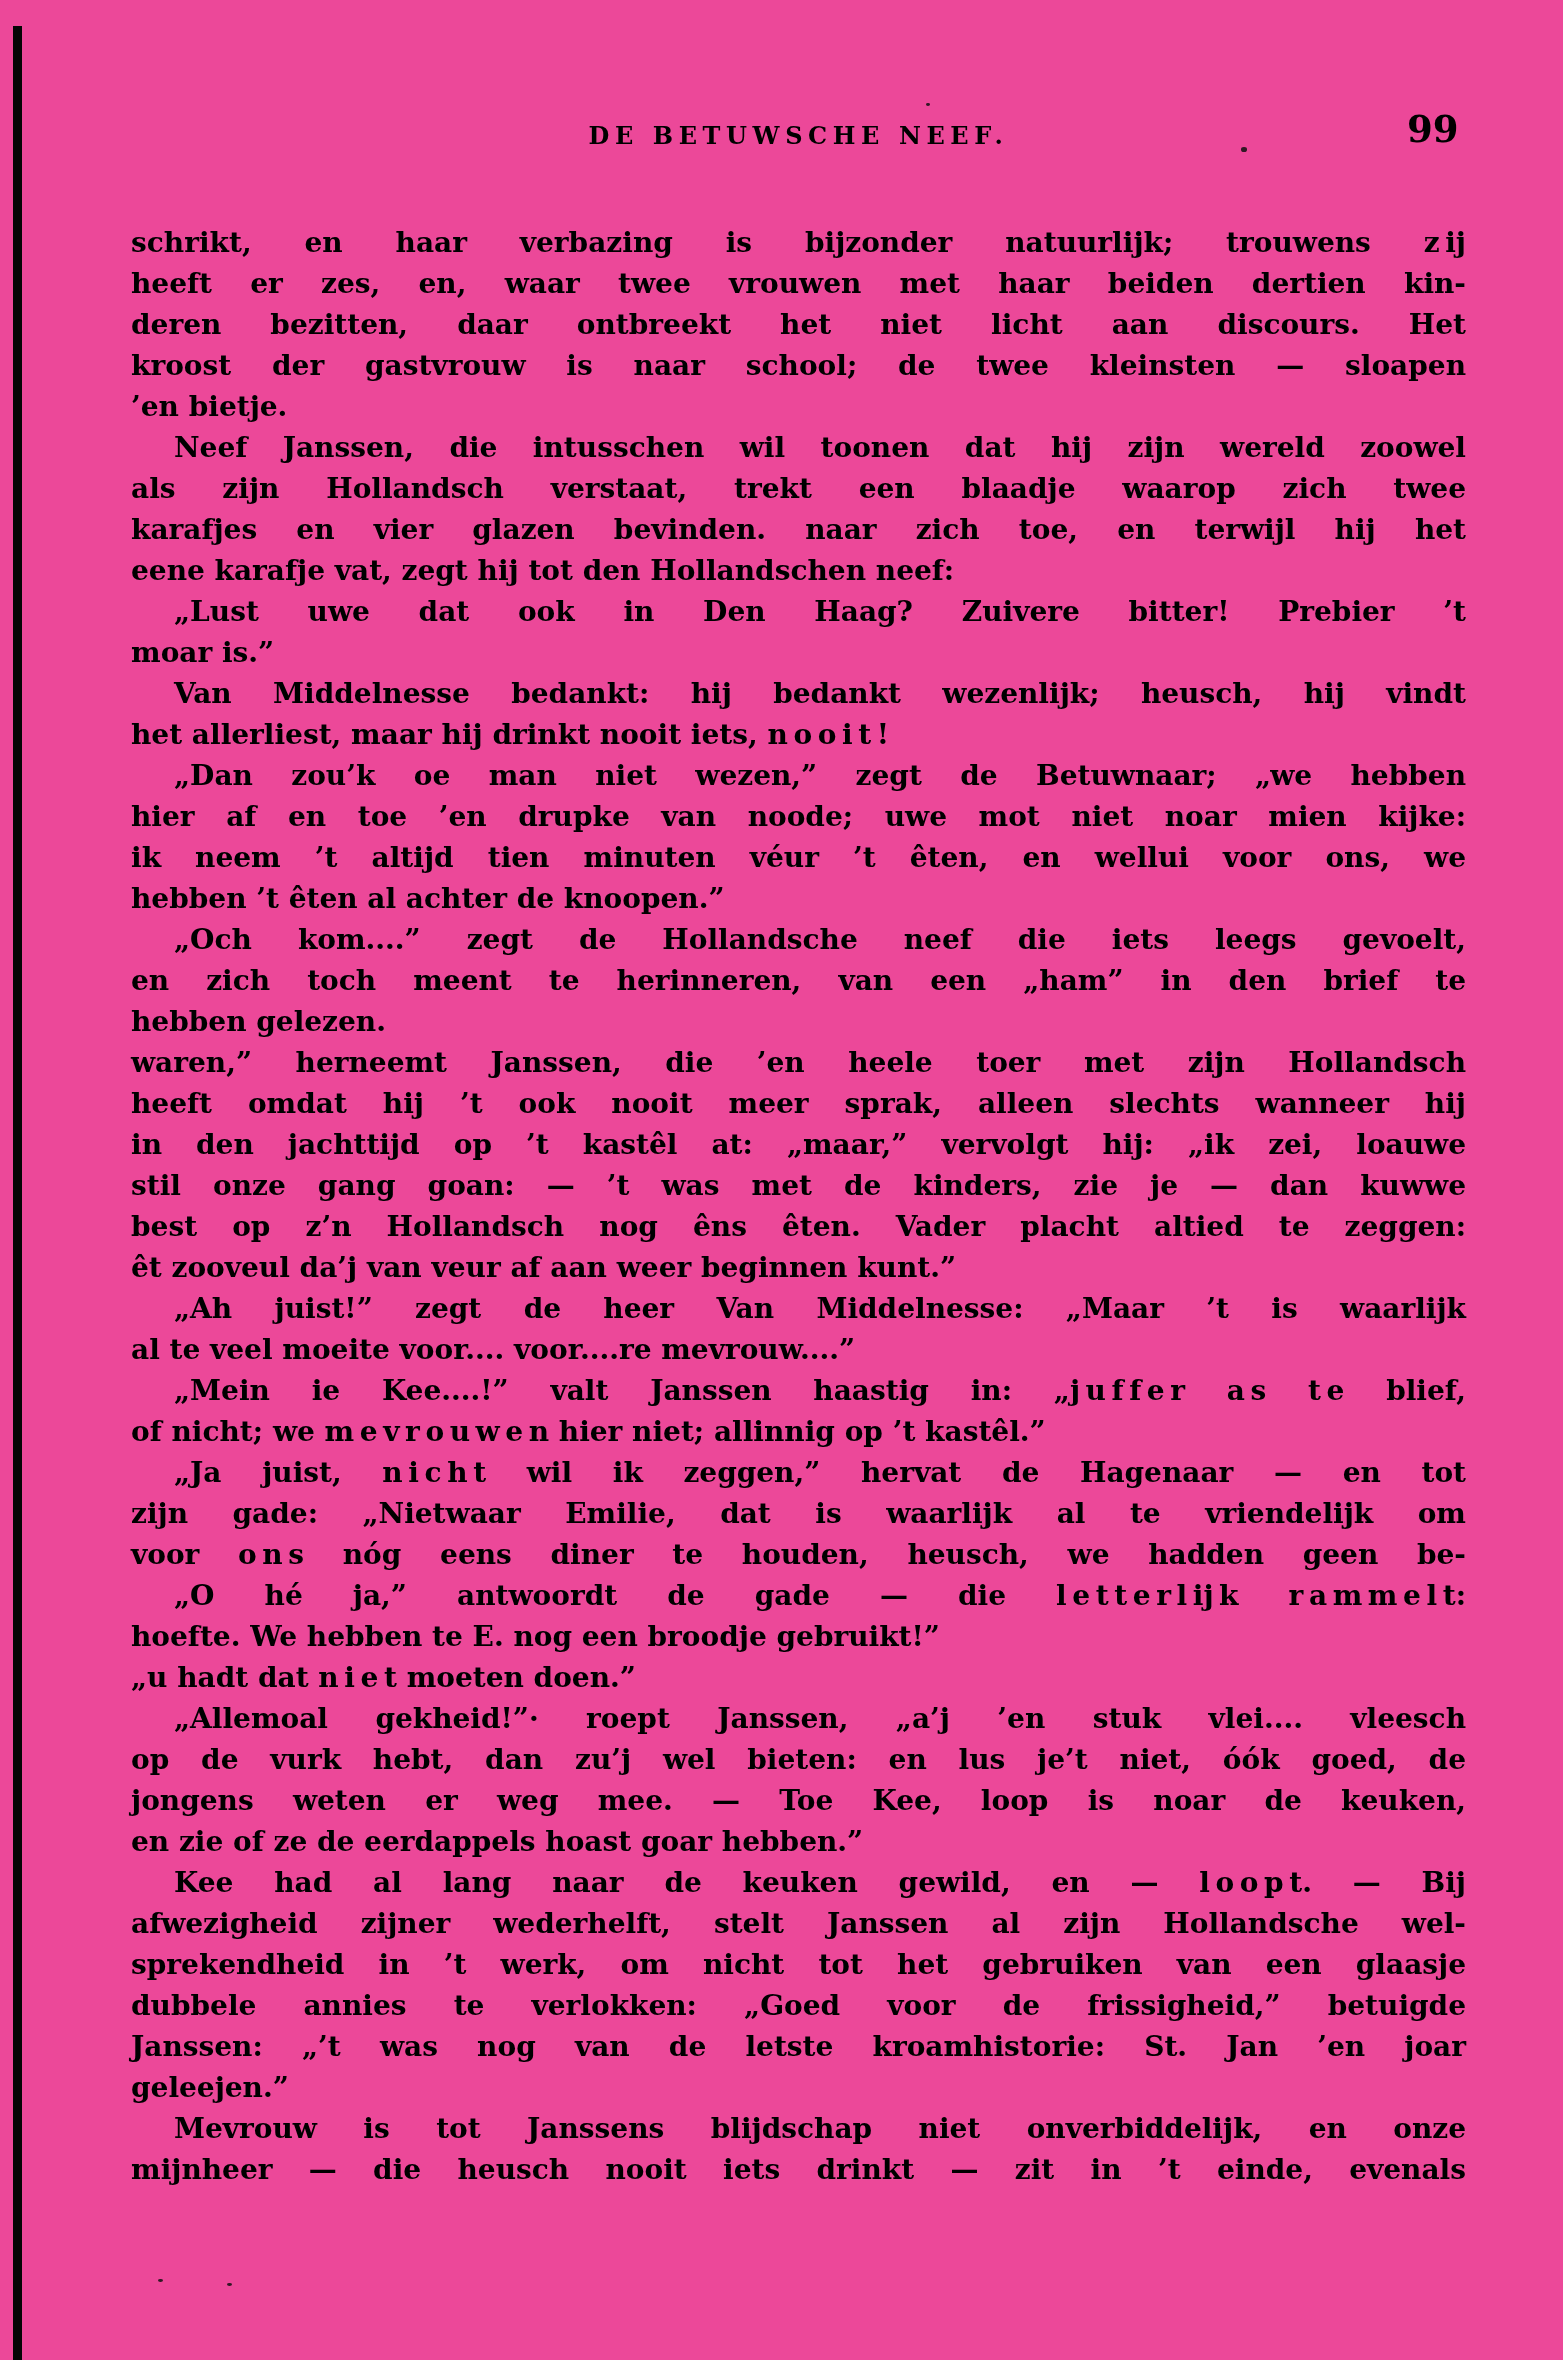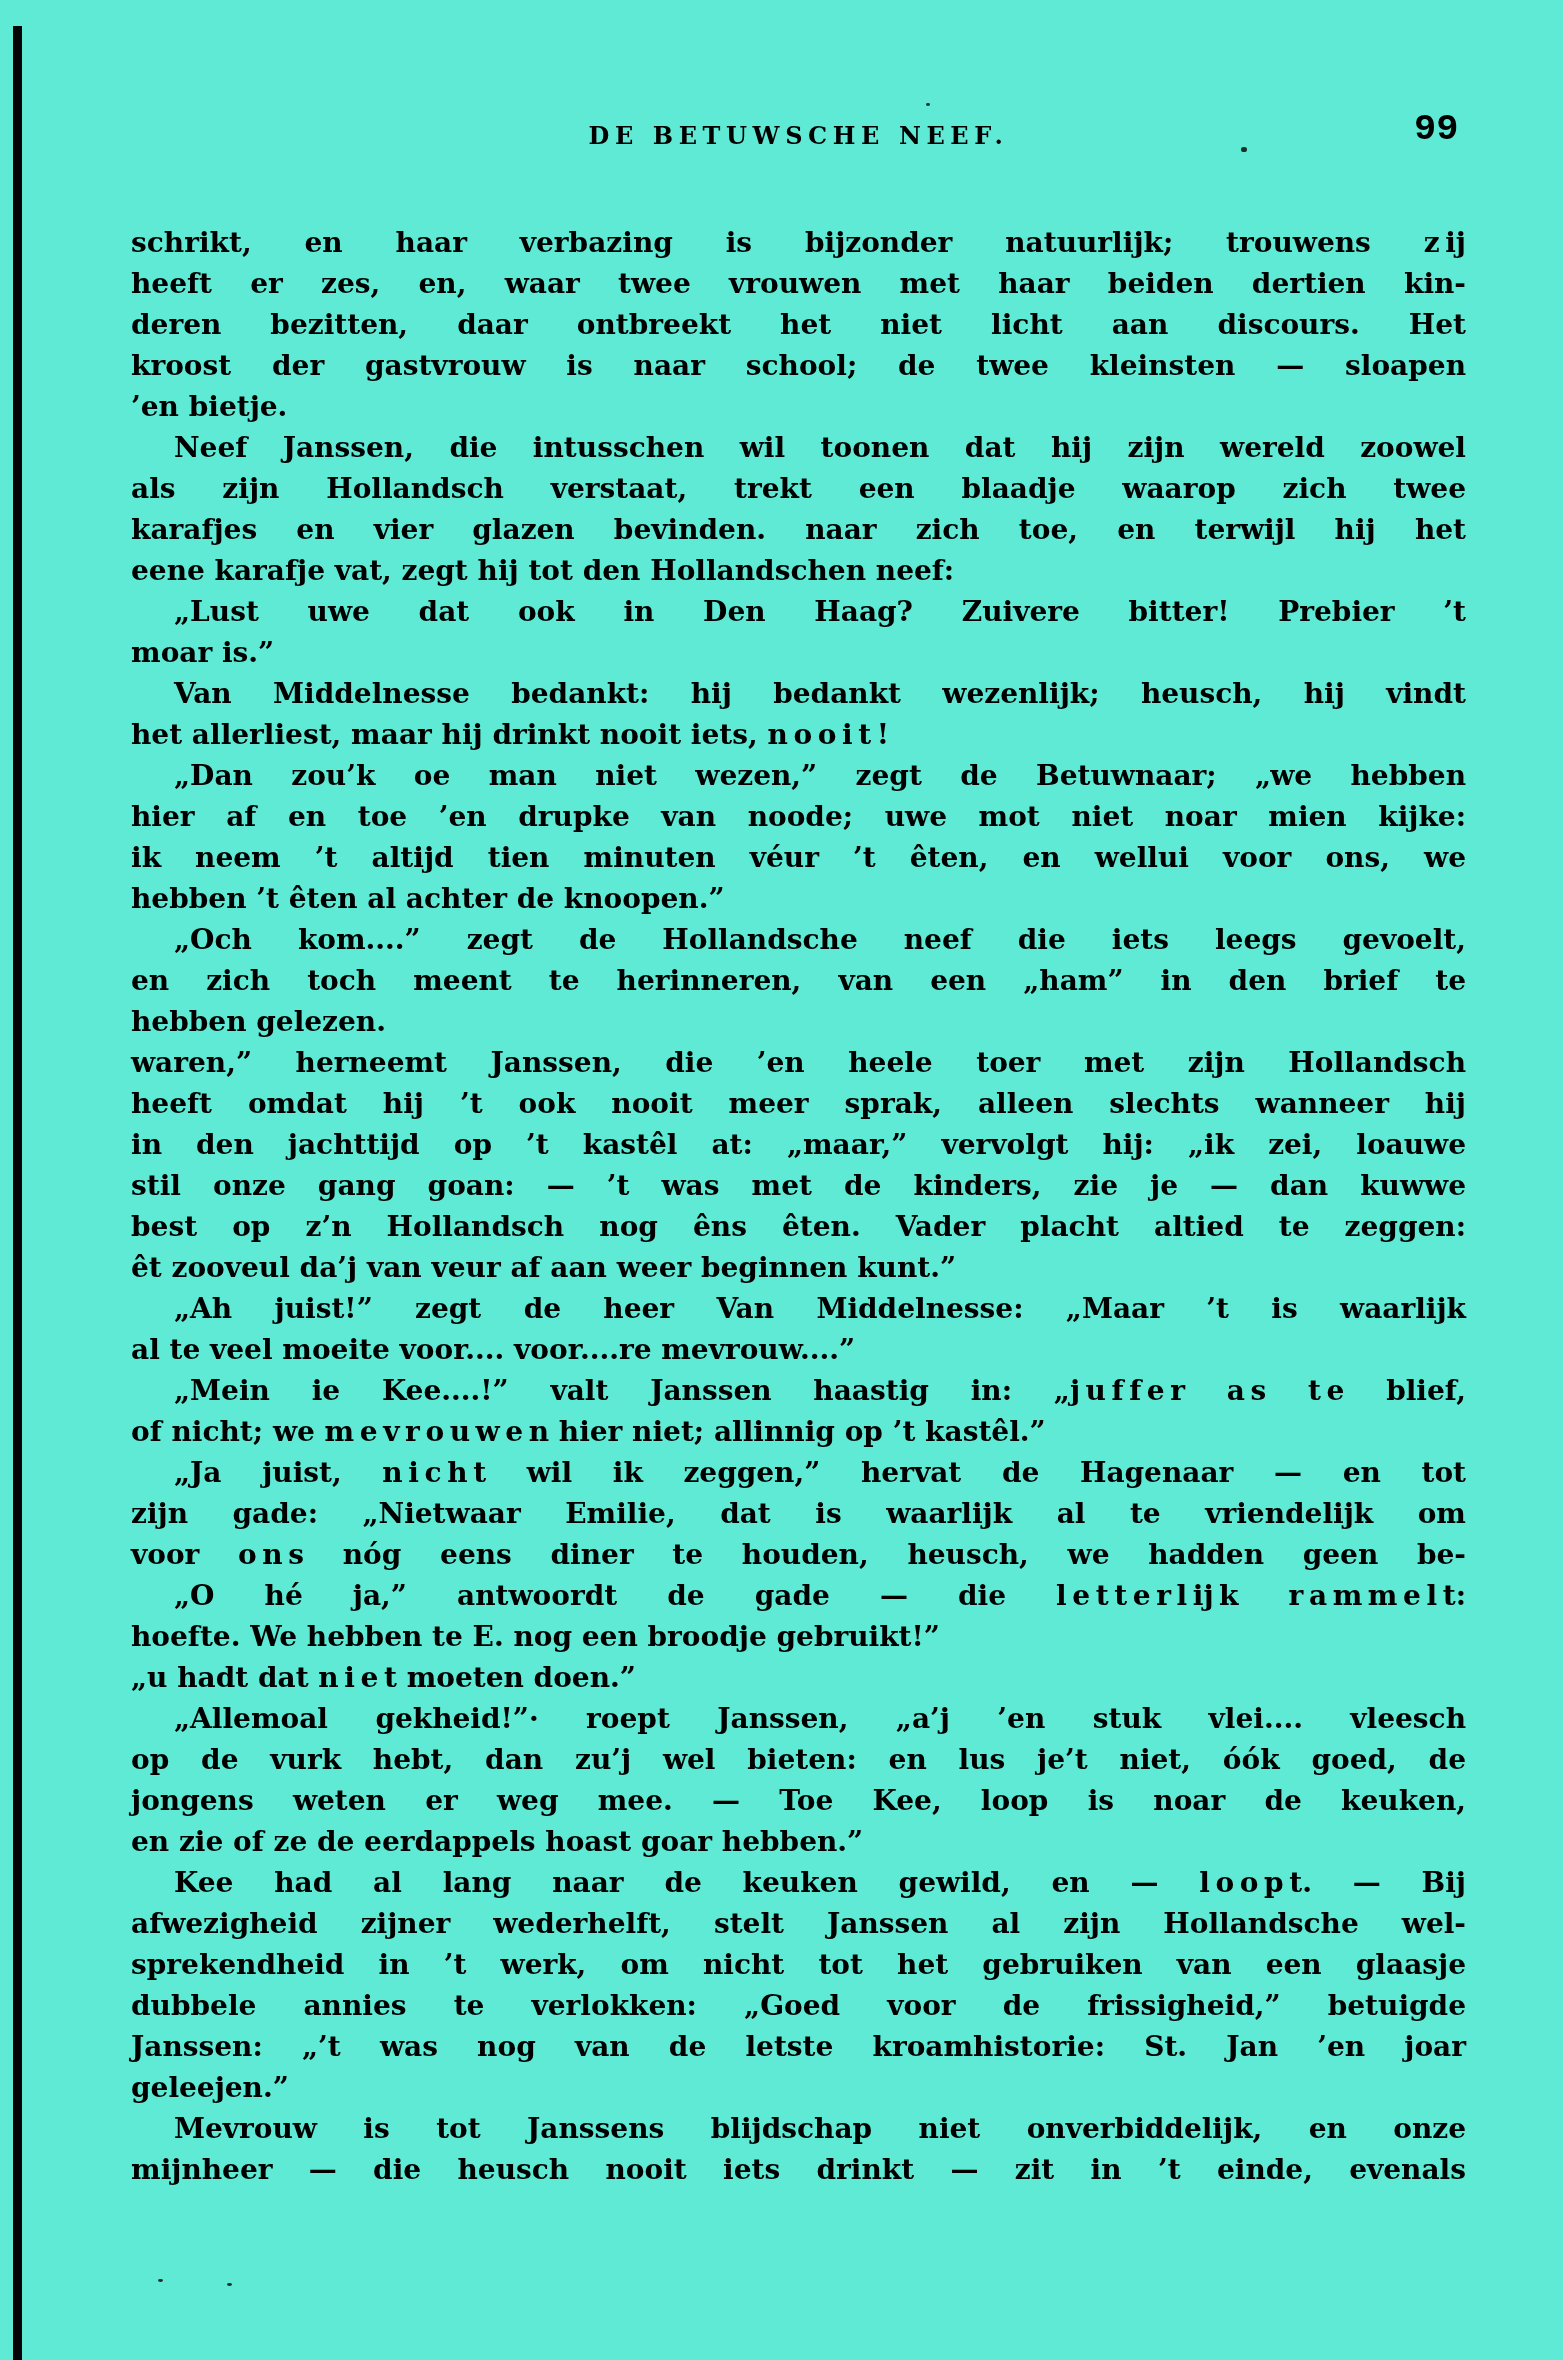--- a/index.html
+++ b/index.html
@@ -4,21 +4,21 @@
 <style>
   html, body {
     margin: 0;
     padding: 0;
     background: #ffffff;
   }
   .page {
     position: relative;
     width: 1563px;
     height: 2360px;
-    background: #5eead4;
+    background: #ec4899;
     overflow: hidden;
     font-family: "DejaVu Serif", "Liberation Serif", serif;
     color: #000000;
   }
   
   .scan-bar {
     position: absolute;
     left: 13px;
     top: 26px;
     width: 9.3px;
@@ -54,21 +54,20 @@
     letter-spacing: 5.6px;
     white-space: nowrap;
   }
   .page-number {
     position: absolute;
     right: 7.5px;
     top: -1.9px;
     font-size: 37px;
     font-weight: bold;
     line-height: 39px;
-    font-family: Liberation Mono, monospace;
   }
 
   .text-block {
     position: absolute;
     left: 131px;
     top: 222px;
     width: 1335px;
   }
   .line {
     font-size: 28px;

